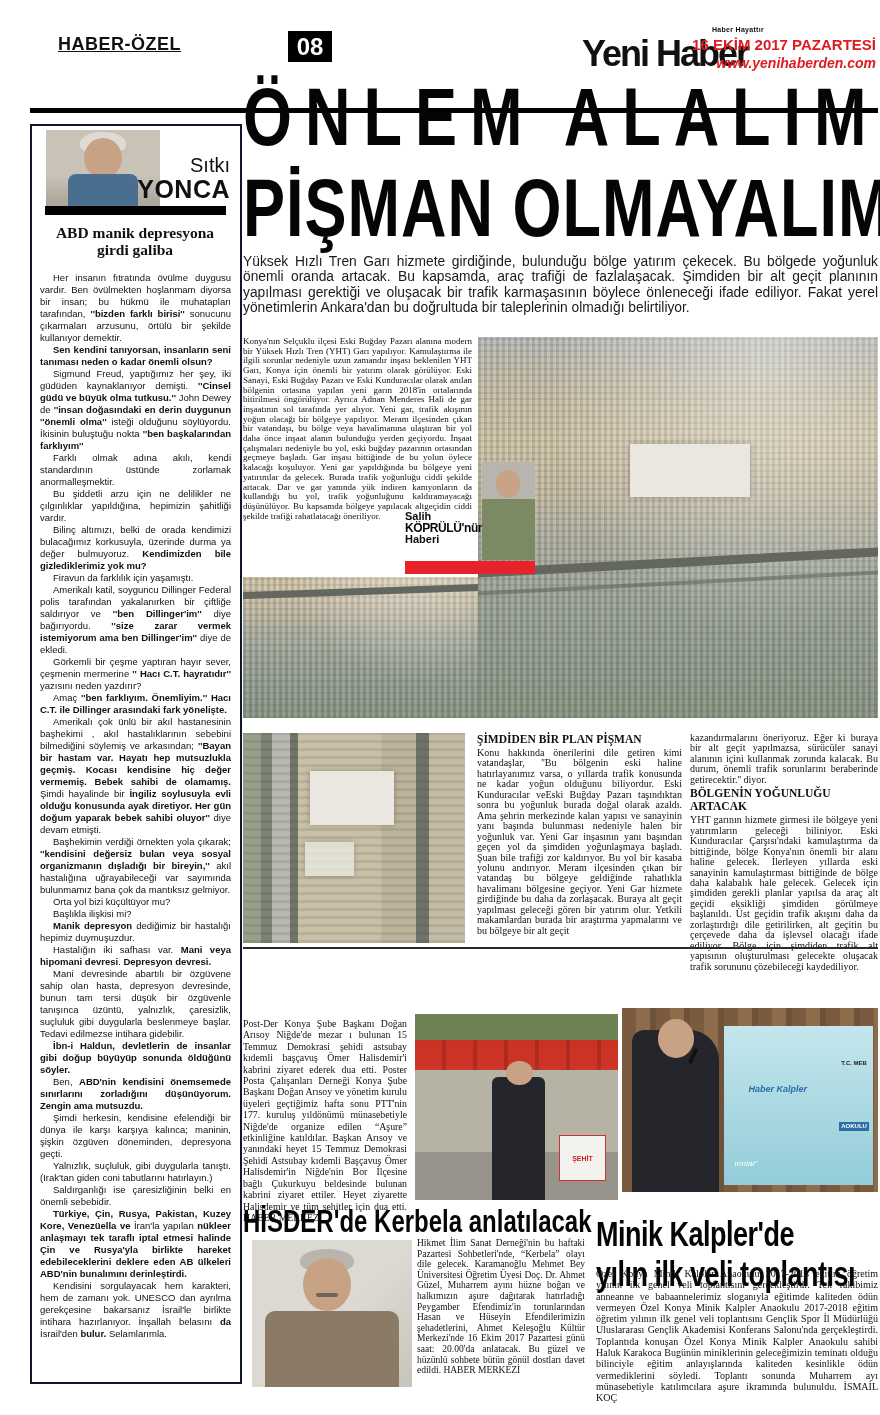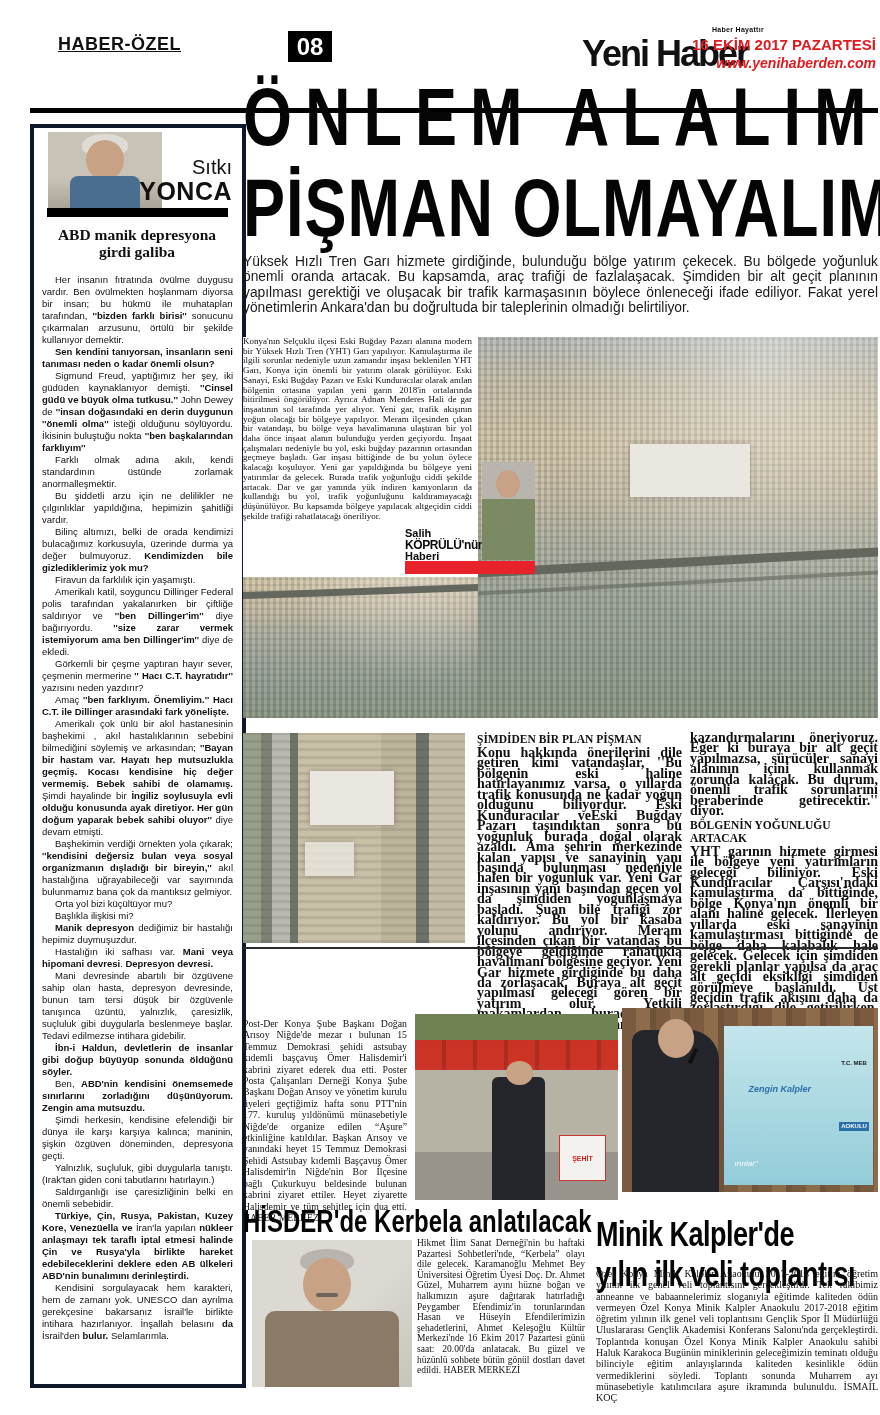--- a/index.html
+++ b/index.html
@@ -16,25 +16,25 @@
   .mast{font-size:36px;font-weight:900;letter-spacing:-2px;}
   .tagline{font-size:7px;font-weight:bold;letter-spacing:.3px;}
   .red{color:#de1b21;}
   .rule{background:#000;height:5px;}
   
   .bigline{font-weight:900;font-size:63px;line-height:64px;color:#050505;text-align:center;
            transform:scaleY(1.28);transform-origin:center top;white-space:nowrap;}
   .lede{font-size:13.8px;line-height:15.4px;color:#1a1a1a;}
   
   .col1{font-size:9px;line-height:9.7px;}
-  .colm{font-size:14px;line-height:10.45px;font-weight:bold;}
+  .colm{font-size:10px;line-height:10.45px;}
   .subh{font-weight:bold;font-size:11.5px;line-height:13px;margin:0 0 2px 0;}
   .colbody p{margin:0;text-indent:13px;}
   
-  .cbox{border:4px solid #0f172a;}
+  .cbox{border:2px solid #0f172a;}
   .cname1{font-size:20px;line-height:22px;}
   .cname2{font-size:25px;line-height:26px;font-weight:bold;letter-spacing:.5px;}
   .chead{font-size:15.5px;line-height:17px;font-weight:bold;text-align:center;}
   .cbody{font-size:9.5px;line-height:12px;}
   
   .hcond{font-weight:bold;color:#050505;white-space:nowrap;transform-origin:left top;}
   
   .ph{position:absolute;overflow:hidden;}
   .ph-aerial{background:
     radial-gradient(ellipse at 72% 6%, rgba(255,255,255,.38), transparent 55%),
@@ -137,21 +137,21 @@
     <div class="pad" style="left:38%;top:28%;width:30%;height:14%;"></div>
   </div>
   <div class="ph ph-aerial" style="left:243px;top:532px;width:235px;height:186px;">
     <div class="rail" style="top:30%;height:7px;transform:rotate(-2deg);"></div>
   </div>
 
   <div class="abs" style="left:243px;top:337px;width:235px;height:240px;background:#fff;">
     <div class="col1 serif just" style="width:229px;">Konya'nın Selçuklu ilçesi Eski Buğday Pazarı alanına modern bir Yüksek Hızlı Tren (YHT) Garı yapılıyor. Kamulaştırma ile ilgili sorunlar nedeniyle uzun zamandır inşası beklenilen YHT Garı, Konya için önemli bir yatırım olarak görülüyor. Eski Sanayi, Eski Buğday Pazarı ve Eski Kunduracılar olarak anılan bölgenin ortasına yapılan yeni garın 2018'in ortalarında bitirilmesi öngörülüyor. Ayrıca Adnan Menderes Hali de gar inşaatının sol tarafında yer alıyor. Yeni gar, trafik akışının yoğun olacağı bir bölgeye yapılıyor. Meram ilçesinden çıkan bir vatandaşı, bu bölge veya havalimanına ulaştıran bir yol daha önce inşaat alanın bulunduğu yerden geçiyordu. İnşaat çalışmaları nedeniyle bu yol, eski buğday pazarının ortasından geçmeye başladı. Gar inşası bittiğinde de bu yolun öylece kalacağı koşuluyor. Yeni gar yapıldığında bu bölgeye yeni yatırımlar da gelecek. Burada trafik yoğunluğu ciddi şekilde artacak. Dar ve gar yanında yük indiren kamyonların da kullandığı bu yol, trafik yoğunluğunu kaldıramayacağı düşünülüyor. Bu kapsamda bölgeye yapılacak altgeçidin ciddi şekilde trafiği rahatlatacağı öneriliyor.</div>
   </div>
 
-  <div class="abs" style="left:405px;top:528px;width:76px;font-weight:bold;color:#0a0a0a;line-height:1.02;">
+  <div class="abs" style="left:405px;top:511px;width:76px;font-weight:bold;color:#0a0a0a;line-height:1.02;">
     <div style="font-size:11px;">Salih</div>
     <div style="font-size:12px;letter-spacing:-.4px;">KÖPRÜLÜ'nün</div>
     <div style="font-size:11px;">Haberi</div>
   </div>
   <div class="ph ph-reporter" style="left:482px;top:462px;width:53px;height:98px;">
     <div class="head" style="left:14px;top:8px;width:24px;height:28px;"></div>
   </div>
   <div class="abs redbar" style="left:405px;top:561px;width:130px;height:13px;"></div>
 
   <div class="ph ph-topdown" style="left:243px;top:733px;width:222px;height:210px;">
@@ -177,21 +177,21 @@
   <div class="ph ph-flags" style="left:415px;top:1014px;width:203px;height:186px;">
     <div class="flagstrip"></div>
     <div class="figure" style="left:38%;top:34%;width:26%;height:66%;"></div>
     <div class="head" style="left:45%;top:25%;width:13%;height:13%;"></div>
     <div class="sign" style="right:6%;bottom:10%;width:22%;height:24%;">ŞEHİT</div>
   </div>
 
   <div class="ph ph-mic" style="left:622px;top:1008px;width:256px;height:184px;">
     <div class="banner" style="right:2%;top:10%;width:58%;height:86%;">
       <div class="tinytext" style="right:6px;top:34px;font-weight:bold;">T.C. MEB</div>
-      <div class="tinytext" style="left:24px;top:60px;color:#2a6fa8;font-size:9px;font-weight:bold;font-style:italic;">Zengin Kalpler</div>
+      <div class="tinytext" style="left:24px;top:60px;color:#2a6fa8;font-size:9px;font-weight:bold;font-style:italic;">Haber Kalpler</div>
       <div class="tinytext" style="right:4px;top:96px;color:#fff;background:#2a6fa8;padding:1px 2px;font-weight:bold;">AOKULU</div>
       <div class="tinytext" style="left:10px;bottom:18px;color:#fff;font-size:8px;font-style:italic;">ırınlar"</div>
     </div>
     <div class="figure" style="left:4%;top:12%;width:34%;height:88%;border-radius:12px 30px 0 0;"></div>
     <div class="head" style="left:14%;top:6%;width:14%;height:21%;"></div>
     <div class="abs" style="left:27%;top:22%;width:4px;height:16px;background:#111;transform:rotate(25deg);"></div>
   </div>
 
   <div class="abs" style="left:596px;top:1203px;margin-top:12px;">
     <div class="hcond" style="font-size:27px;transform:scale(1.0,1.3);letter-spacing:-.5px;">Minik Kalpler'de</div>

